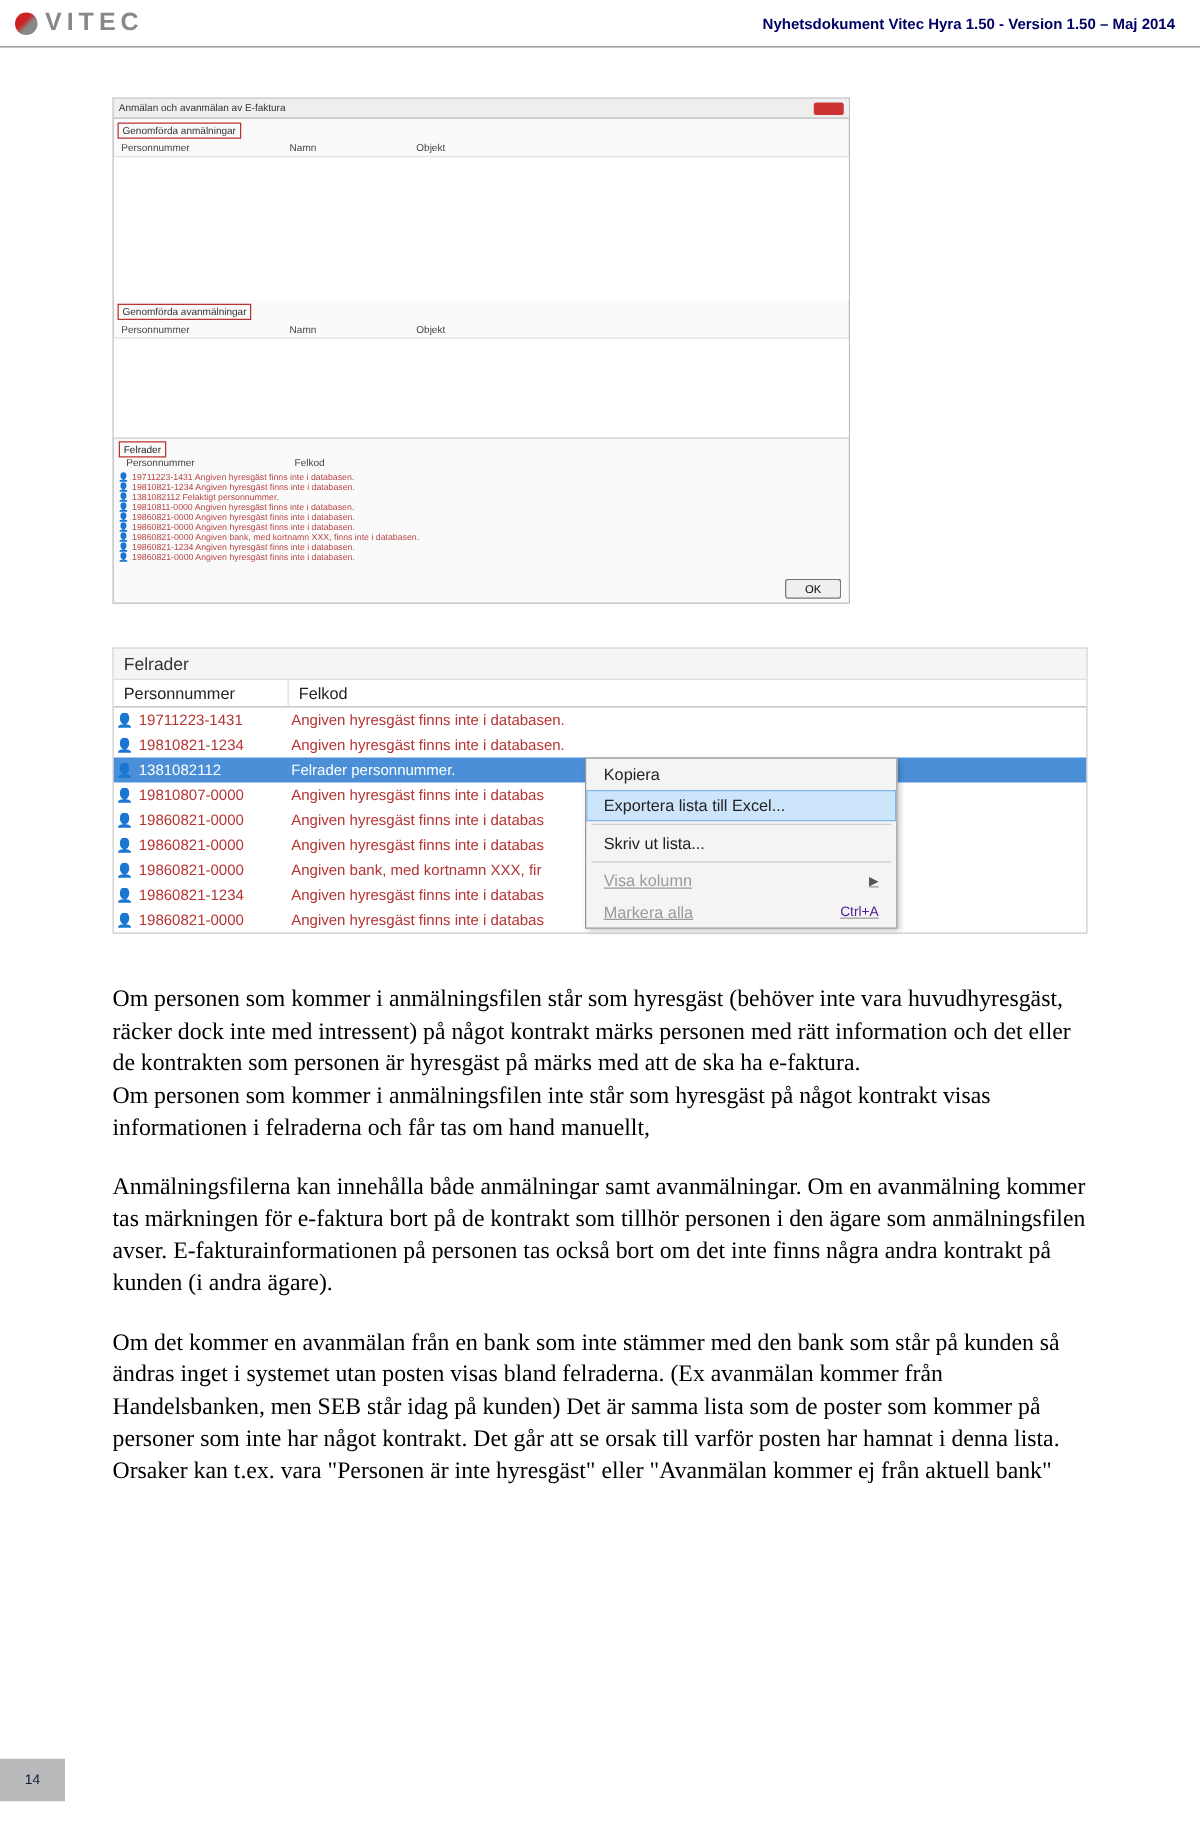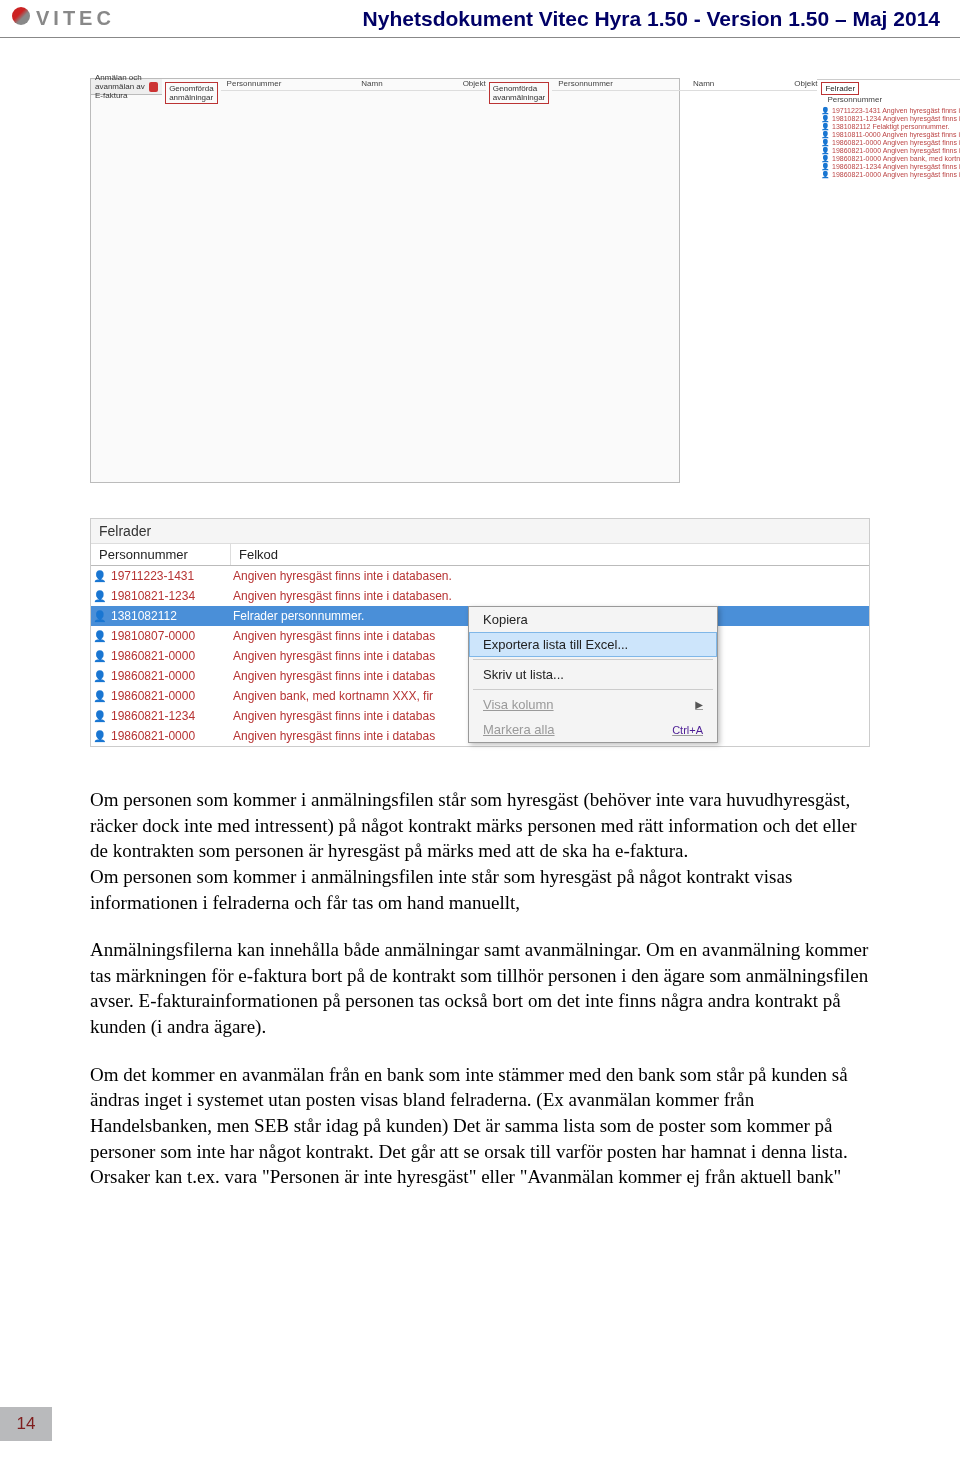--- a/index.html
+++ b/index.html
@@ -12,42 +12,42 @@
     color: #222;
   }
   .page-header {
     height: 38px;
     border-bottom: 1px solid #888;
     display: flex;
     align-items: center;
     justify-content: space-between;
     padding: 0 20px 0 12px;
   }
-  .logo-wrap { display: flex; align-items: flex-start; gap: 6px; }
+  .logo-wrap { display: flex; align-items: center; gap: 6px; }
   .logo-mark {
     width: 18px; height: 18px;
     border-radius: 50%;
     background: linear-gradient(135deg,#c22 40%,#888 60%);
   }
   .logo-text {
     font-size: 20px; letter-spacing: 4px;
     color: #888; font-weight: 600;
   }
-  .doc-title { font-size: 21px; color: #006; font-weight: bold; font-family: Verdana, sans-serif; }
+  .doc-title { font-size: 12px; color: #006; font-weight: bold; font-family: Verdana, sans-serif; }
 
   .content { padding: 40px 90px 0 90px; }
 
   
   .dialog1 {
     width: 590px; height: 405px;
     border: 1px solid #bbb;
     background: #fafafa;
     margin-bottom: 35px;
     font-size: 8px;
-    display:flex; flex-direction:row;
+    display:flex; flex-direction:column;
   }
   .dlg1-title {
     height: 16px; background: #eee; border-bottom:1px solid #bbb;
     display:flex; align-items:center; padding:0 4px;
     justify-content:space-between;
   }
   .dlg1-title-txt { font-size:8px; color:#333; }
   .dlg1-close { width:24px; height:10px; background:#c33; border-radius:2px; }
   .dlg1-sec-label {
     border:1px solid #b33; display:inline-block;
@@ -112,23 +112,23 @@
     line-height: 1.35;
     color: #000;
   }
   .body-text p { margin-bottom: 22px; margin-top: 12px; }
 
   .page-num {
     position:absolute;
     left:0; bottom:20px;
     width:52px; height:34px;
     background:#b9babc;
-    color:#7f1d1d;
+    color:#0f172a;
     display:flex; align-items:center; justify-content:center;
-    font-size:17px;
+    font-size:11px;
     font-family: Verdana, sans-serif;
   }
 </style>
 </head>
 <body>
 
 <div class="page-header">
   <div class="logo-wrap">
     <div class="logo-mark"></div>
     <div class="logo-text">VITEC</div>

